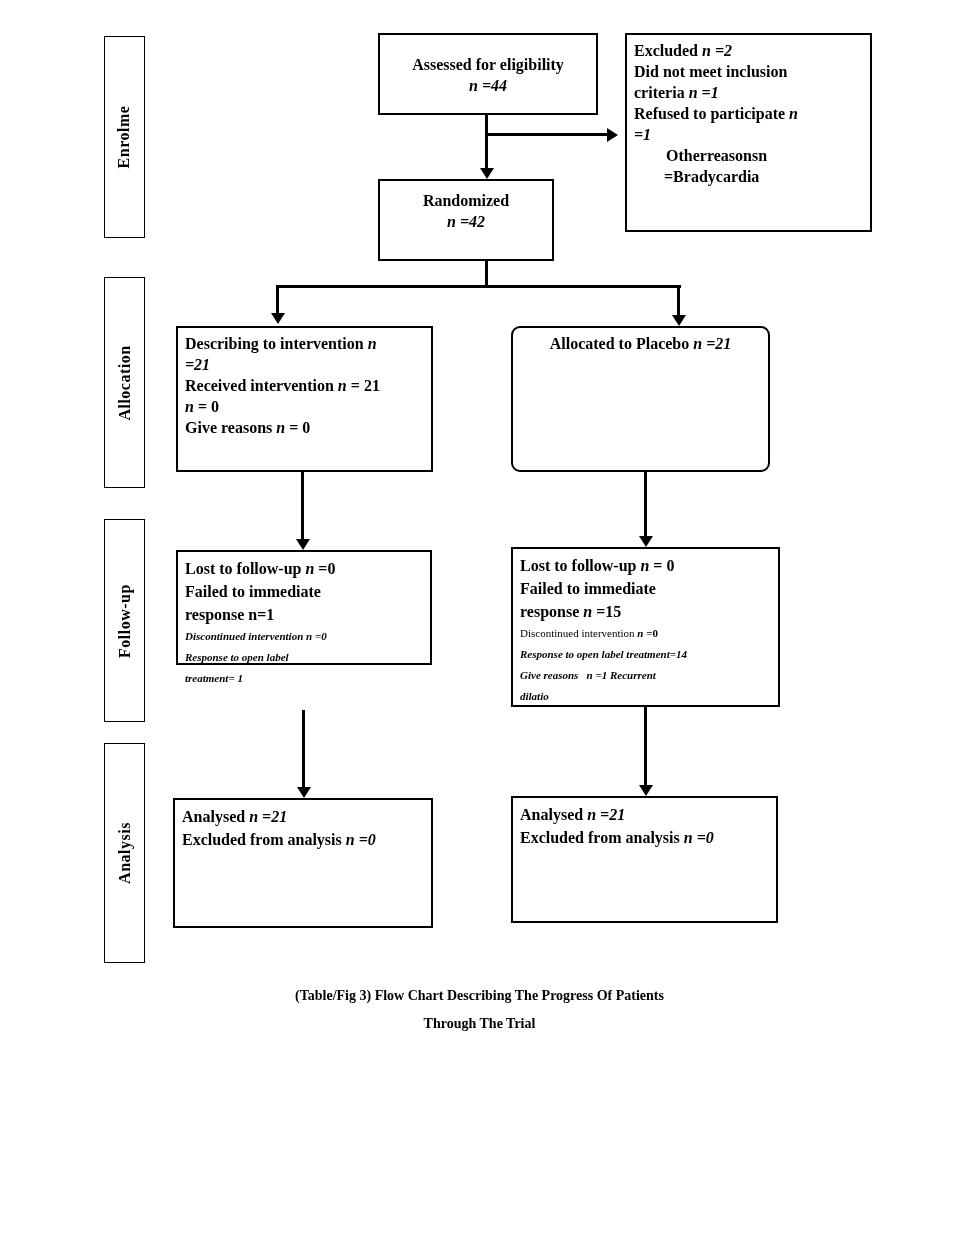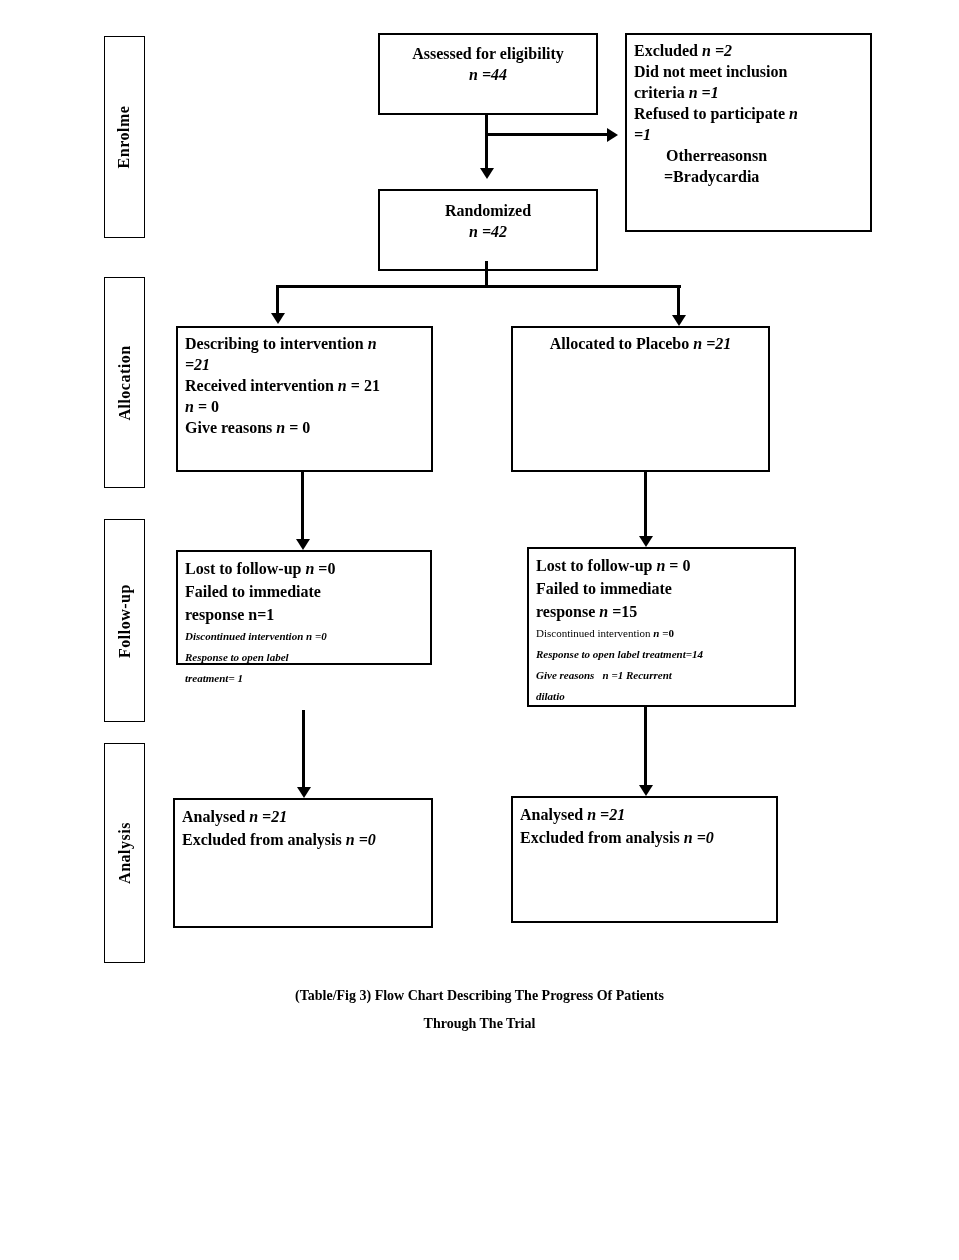--- a/index.html
+++ b/index.html
@@ -57,66 +57,66 @@
   <div class="stagebox" style="left:104px;top:277px;width:41px;height:211px;">
     <span class="rot">Allocation</span>
   </div>
   <div class="stagebox" style="left:104px;top:519px;width:41px;height:203px;">
     <span class="rot">Follow-up</span>
   </div>
   <div class="stagebox" style="left:104px;top:743px;width:41px;height:220px;">
     <span class="rot">Analysis</span>
   </div>
 
-  <div class="box center" style="left:378px;top:33px;width:220px;height:82px;padding-top:8px;">
+  <div class="box center" style="left:378px;top:33px;width:220px;height:82px;padding-top:19px;">
     <div class="ln"><span>Assessed for eligibility</span></div>
     <div class="ln"><span class="it">n =44</span></div>
   </div>
 
   <div class="box" style="left:625px;top:33px;width:247px;height:199px;">
     <div class="ln"><span>Excluded </span><span class="it">n =2</span></div>
     <div class="ln"><span>Did not meet inclusion</span></div>
     <div class="ln"><span>criteria </span><span class="it">n =1</span></div>
     <div class="ln"><span>Refused to participate </span><span class="it">n</span></div>
     <div class="ln"><span class="it">=1</span></div>
     <div class="ln flexline">
       <span>Other</span>
       <span>reasons</span>
       <span>n</span>
     </div>
     <div class="ln indent1"><span>=Bradycardia</span></div>
   </div>
 
-  <div class="box center" style="left:378px;top:189px;width:220px;height:82px;padding-top:9px;">
+  <div class="box center" style="left:378px;top:179px;width:176px;height:82px;padding-top:9px;">
     <div class="ln"><span>Randomized</span></div>
     <div class="ln"><span class="it">n =42</span></div>
   </div>
 
   <div class="box" style="left:176px;top:326px;width:257px;height:146px;">
     <div class="ln"><span>Describing to intervention </span><span class="it">n</span></div>
     <div class="ln"><span class="it">=21</span></div>
     <div class="ln"><span>Received intervention </span><span class="it">n</span><span class="pre"> = 21</span></div>
     <div class="ln"><span class="it">n</span><span class="pre"> = 0</span></div>
     <div class="ln"><span>Give reasons </span><span class="it">n</span><span class="pre"> = 0</span></div>
   </div>
 
-  <div class="box center" style="left:511px;top:326px;width:259px;height:146px;">
+  <div class="box center" style="left:511px;top:326px;width:259px;height:146px;border-radius:9px;">
     <div class="ln"><span>Allocated to Placebo </span><span class="it">n =21</span></div>
   </div>
 
   <div class="box" style="left:176px;top:550px;width:256px;height:115px;line-height:23px;">
     <div class="ln"><span>Lost to follow-up </span><span class="it">n</span><span class="pre"> =0</span></div>
     <div class="ln"><span>Failed to immediate</span></div>
     <div class="ln"><span>response n=1</span></div>
     <div class="ln sm"><span class="it">Discontinued intervention n =0</span></div>
     <div class="ln sm"><span class="it">Response to open label</span></div>
     <div class="ln sm"><span class="it">treatment= 1</span></div>
   </div>
 
-  <div class="box" style="left:511px;top:547px;width:269px;height:160px;line-height:23px;margin-left:16px;">
+  <div class="box" style="left:511px;top:547px;width:269px;height:160px;line-height:23px;">
     <div class="ln"><span>Lost to follow-up </span><span class="it">n</span><span class="pre"> = 0</span></div>
     <div class="ln"><span>Failed to immediate</span></div>
     <div class="ln"><span>response </span><span class="it">n</span><span class="pre"> =15</span></div>
     <div class="ln sm rg"><span>Discontinued intervention </span><span class="it" style="font-weight:bold;">n</span><span class="pre" style="font-weight:bold;"> =0</span></div>
     <div class="ln sm"><span class="it">Response to open label treatment=14</span></div>
     <div class="ln sm pre"><span class="it">Give reasons   n =1 Recurrent</span></div>
     <div class="ln sm"><span class="it">dilatio</span></div>
   </div>
 
   <div class="box" style="left:173px;top:798px;width:260px;height:130px;line-height:23px;">

